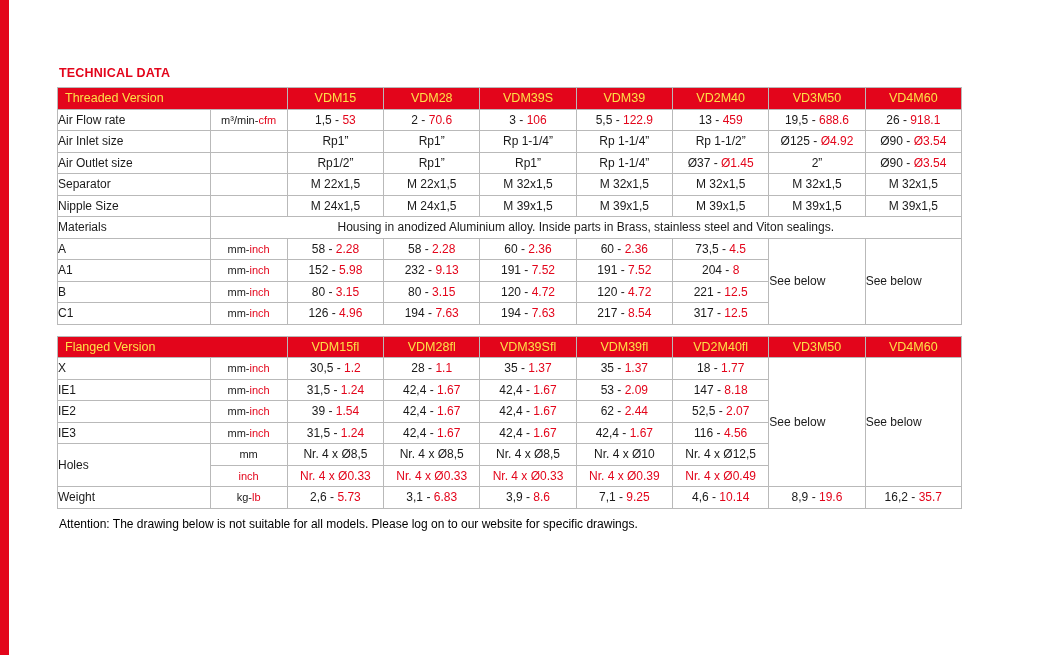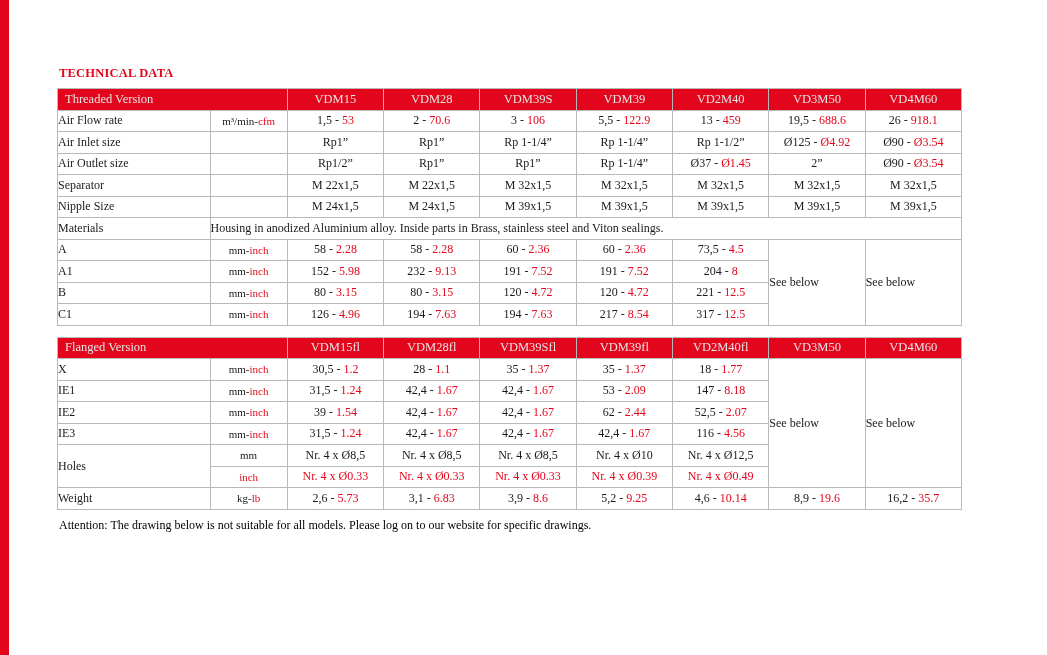--- a/index.html
+++ b/index.html
@@ -12,21 +12,20 @@
     background: #ffffff;
     font-family: "Liberation Sans", sans-serif;
     color: #1a1a1a;
     overflow: hidden;
   }
   .page {
     position: relative;
     width: 1047px;
     height: 655px;
     box-sizing: border-box;
-    font-family: Liberation Serif, serif;
   }
   .left-bar {
     position: absolute;
     left: 0;
     top: 0;
     width: 9px;
     height: 655px;
     background: #e3051b;
   }
   .content {
@@ -51,21 +50,21 @@
   table.tech td, table.tech th {
     border: 1px solid #b9b9b9;
     padding: 0;
     height: 21.5px;
     vertical-align: middle;
     font-weight: normal;
     box-sizing: border-box;
   }
   .hdr td, .hdr th {
     background: #e3051b;
-    color: #e5e5e5;
+    color: #fde047;
     font-weight: bold;
     font-size: 12.5px;
     border: 1px solid #e3051b;
     text-align: center;
     height: 24px;
   }
   .hdr td.hdr-label {
     text-align: left;
     padding-left: 7px;
   }
@@ -77,20 +76,21 @@
   td.unit {
     text-align: center;
     font-size: 11px;
     white-space: nowrap;
   }
   td.val {
     text-align: center;
     white-space: nowrap;
   }
   td.span-note {
+    text-align: center;
   }
   .red { color: #e3051b; }
   .attention {
     margin-top: 8px;
     font-size: 12px;
     color: #000000;
     padding-left: 2px;
   }
   .seebelow {
     text-align: left;
@@ -330,21 +330,21 @@
           <td class="val red">Nr. 4 x Ø0.39</td>
           <td class="val red">Nr. 4 x Ø0.49</td>
         </tr>
 
         <tr>
           <td class="lbl">Weight</td>
           <td class="unit"><span>kg-</span><span class="red">lb</span></td>
           <td class="val"><span>2,6 - </span><span class="red">5.73</span></td>
           <td class="val"><span>3,1 - </span><span class="red">6.83</span></td>
           <td class="val"><span>3,9 - </span><span class="red">8.6</span></td>
-          <td class="val"><span>5,2 - </span><span class="red">9.25</span></td>
+          <td class="val"><span>7,1 - </span><span class="red">9.25</span></td>
           <td class="val"><span>4,6 - </span><span class="red">10.14</span></td>
           <td class="val"><span>8,9 - </span><span class="red">19.6</span></td>
           <td class="val"><span>16,2 - </span><span class="red">35.7</span></td>
         </tr>
       </tbody>
     </table>
 
     <div class="attention">Attention: The drawing below is not suitable for all models. Please log on to our website for specific drawings.</div>
 
   </div>

